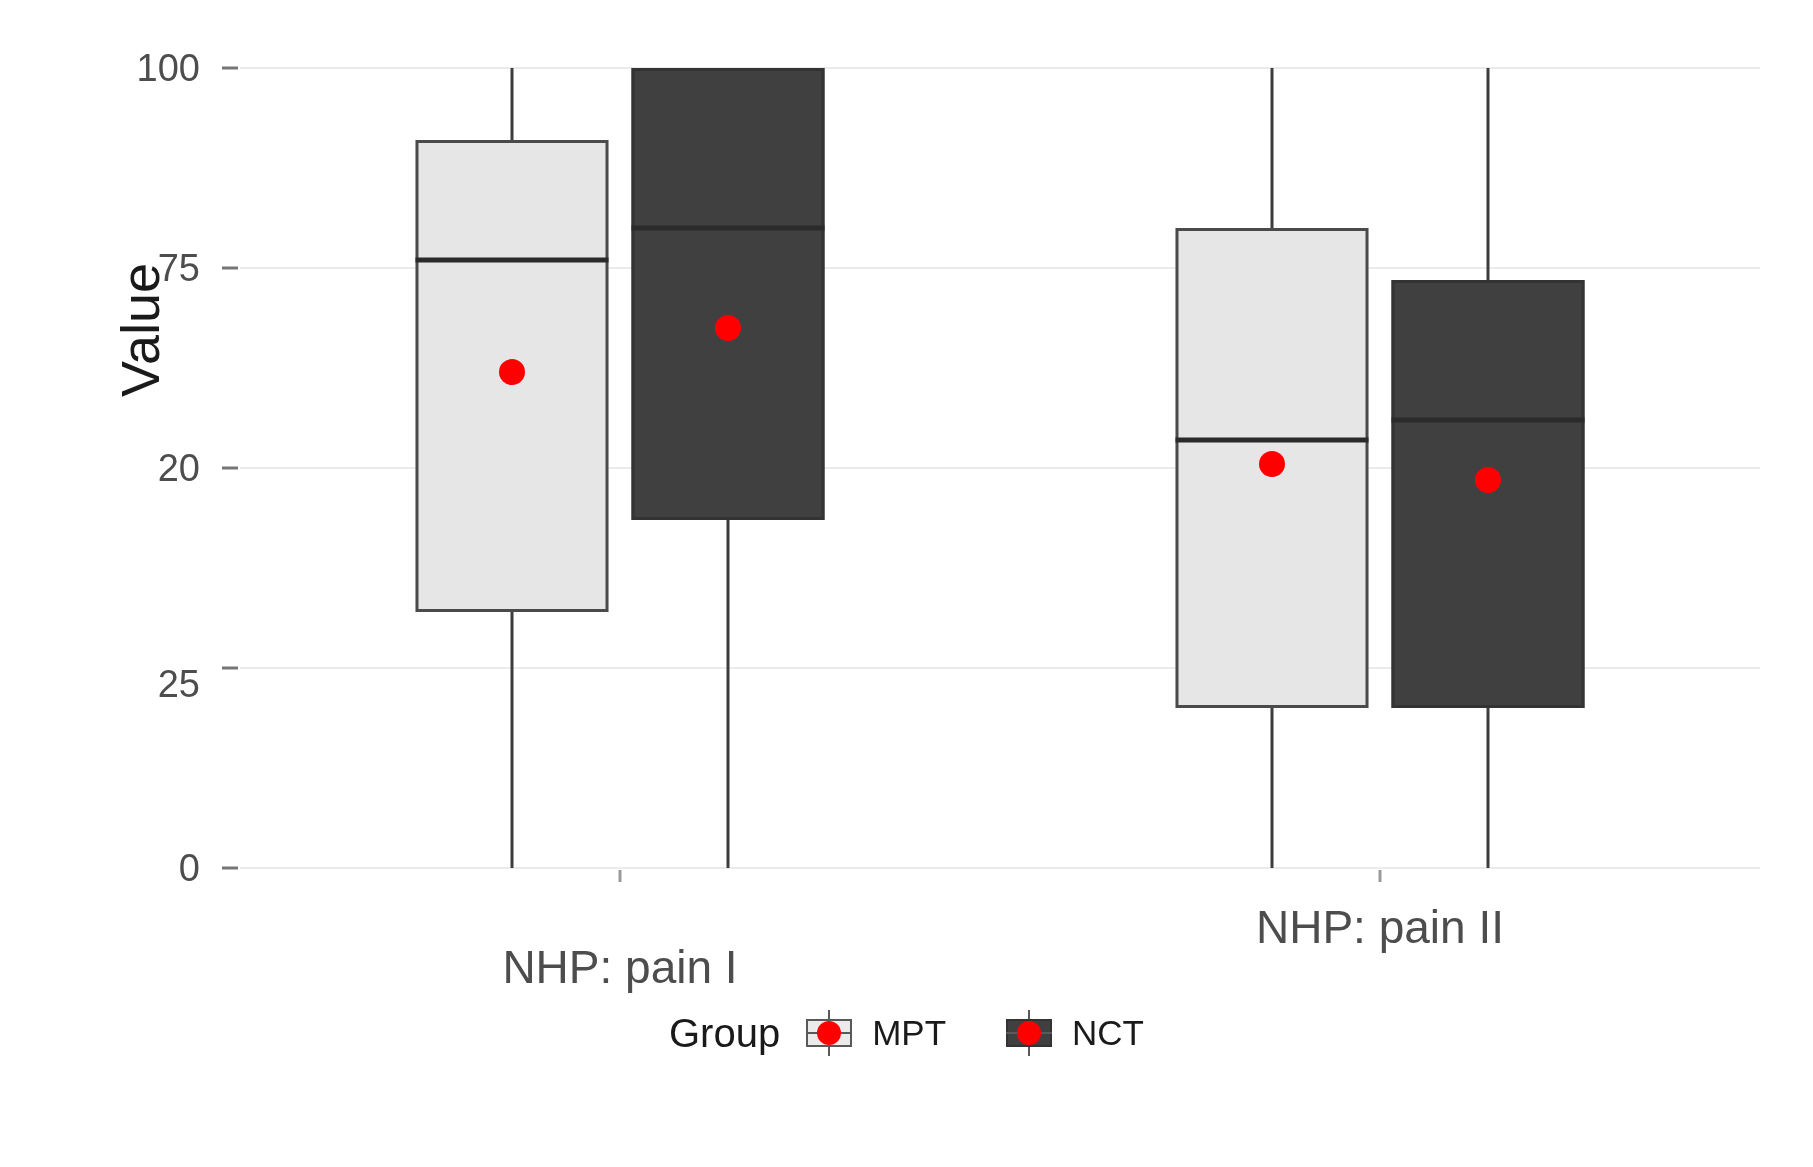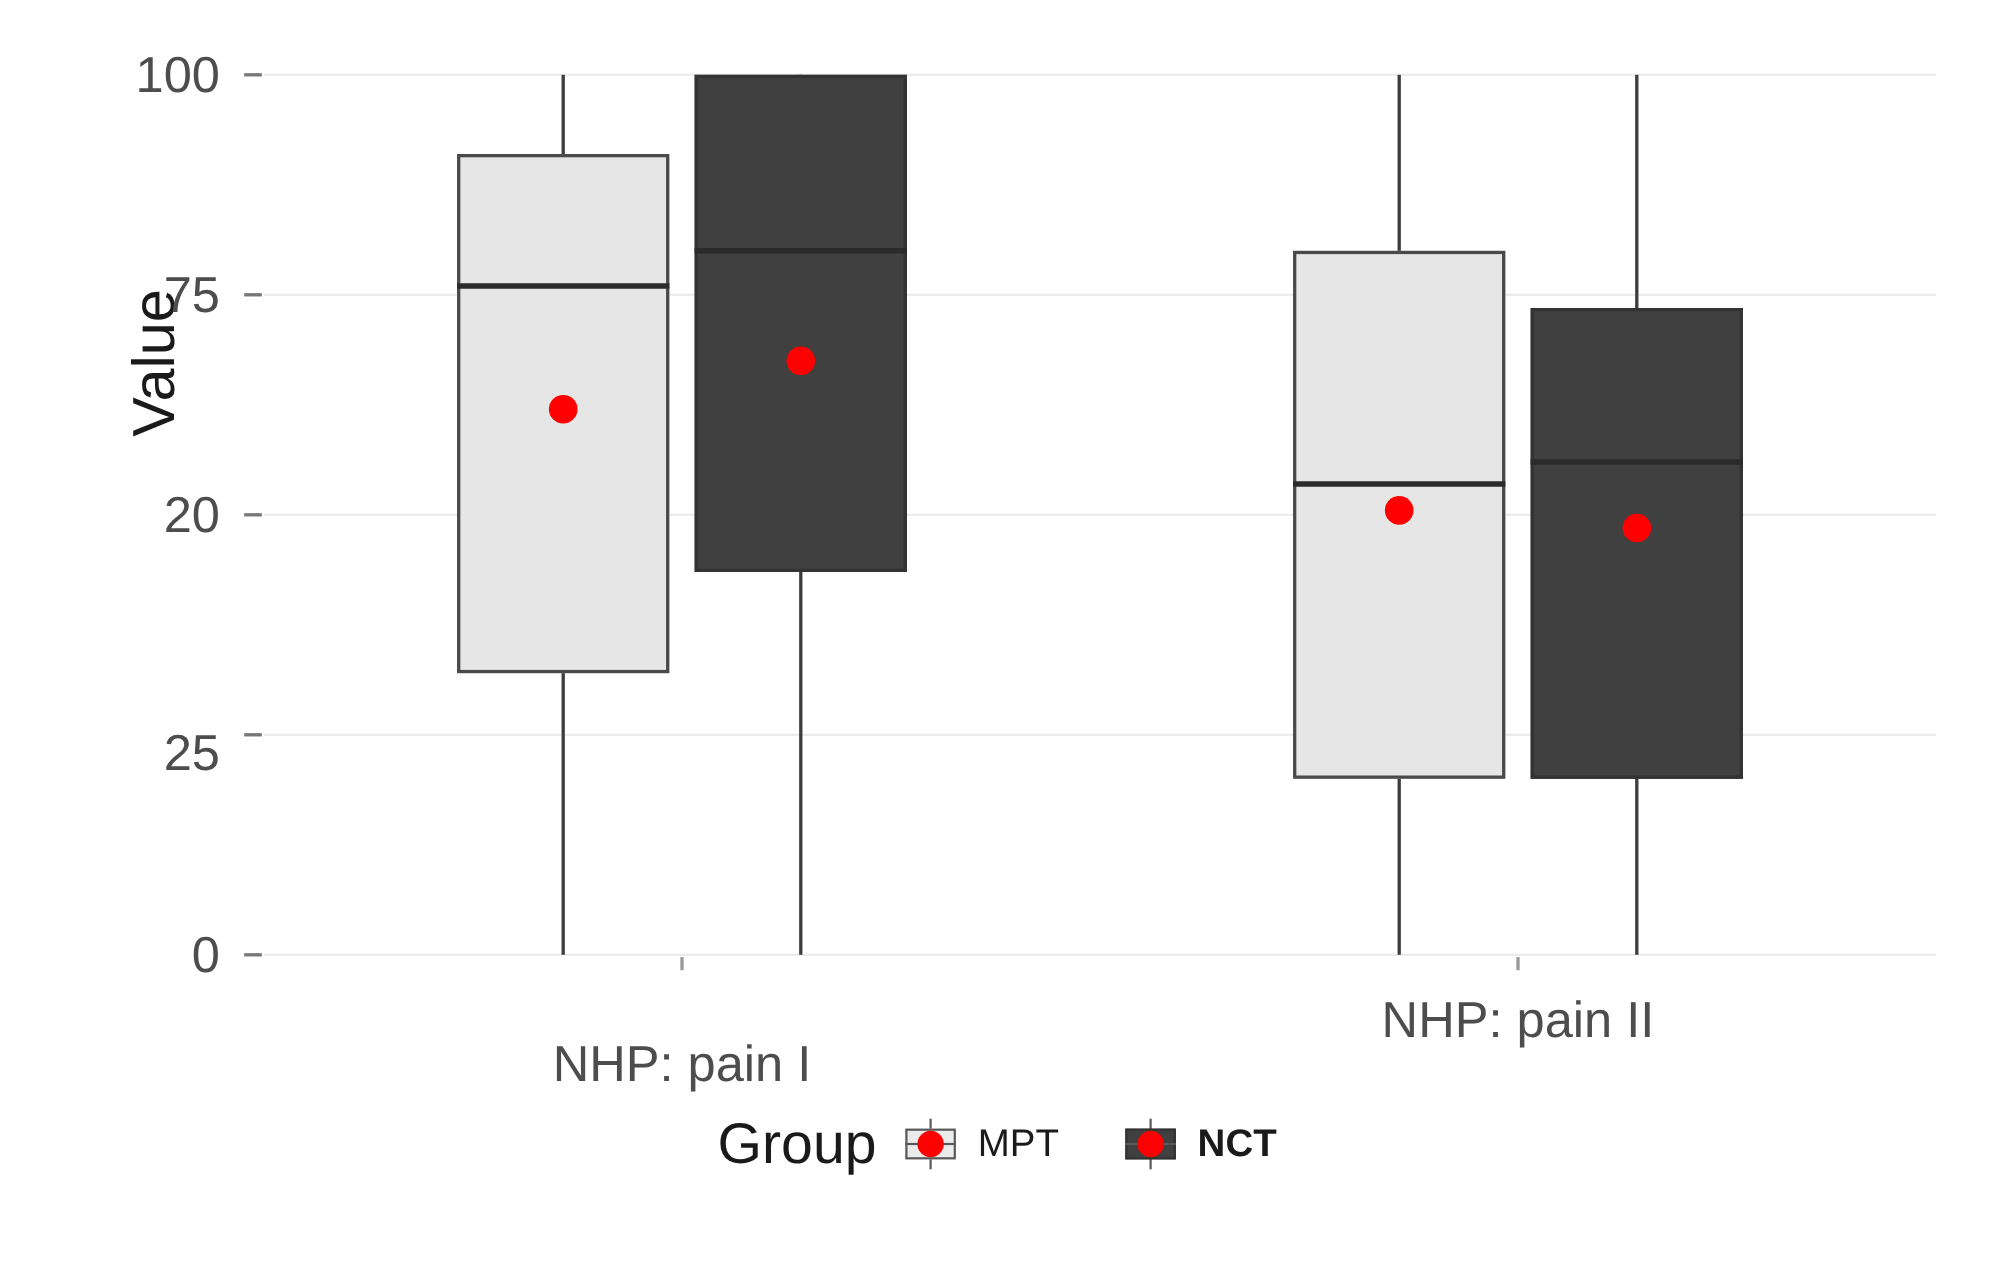--- a/index.html
+++ b/index.html
@@ -35,21 +35,21 @@
   .gridline{
     position:absolute;
     left:0; width:1520px; height:2px;
     background:#ebebeb;
   }
   .ytick-label{
     position:absolute;
     right:1px;
     width:160px;
     text-align:right;
-    font-size:46px;
+    font-size:38px;
     color:#4d4d4d;
     transform:translateY(-50%);
     white-space:nowrap;
   }
   .ytick-mark{
     position:absolute;
     width:16px;height:3px;background:#777;
     transform:translateY(-50%);
   }
 
@@ -101,30 +101,30 @@
   #legend{
     position:absolute;
     left:0; top:1010px;
     width:1813px;
     display:flex;
     align-items:center;
     justify-content:center;
     gap:26px;
   }
   .legend-title{
-    font-size:52px;
+    font-size:40px;
     color:#1a1a1a;
     white-space:nowrap;
   }
   .legend-item{
     display:flex;
     align-items:center;
     gap:20px;
   }
-  .legend-item + .legend-item{margin-left:34px;font-weight:bold;}
+  .legend-item + .legend-item{margin-left:34px;}
   .legend-key{
     position:relative;
     width:46px;height:46px;
   }
   .legend-key .kbox{
     position:absolute;
     left:0;top:9px;
     width:46px;height:28px;
     box-sizing:border-box;
     border:2px solid #595959;

